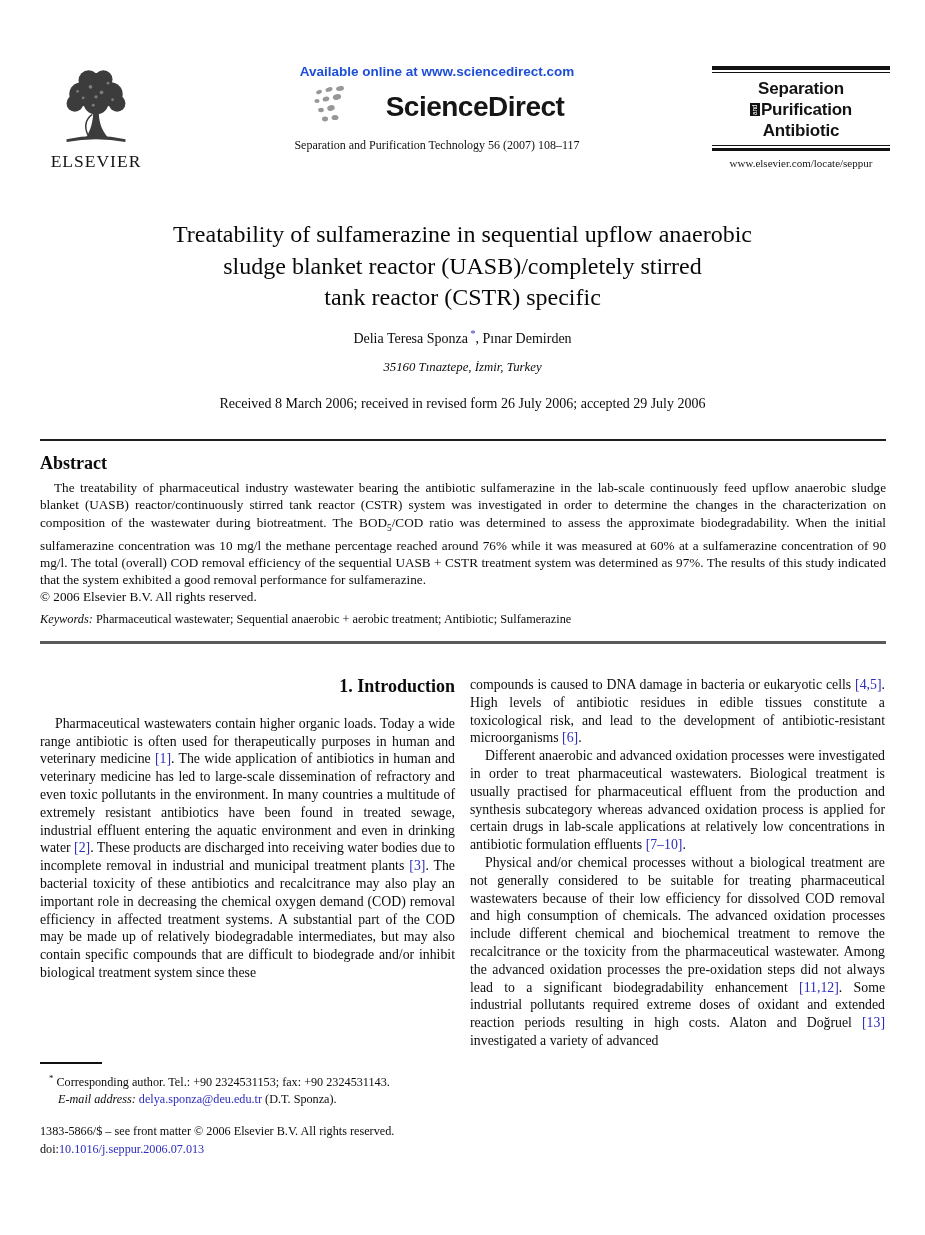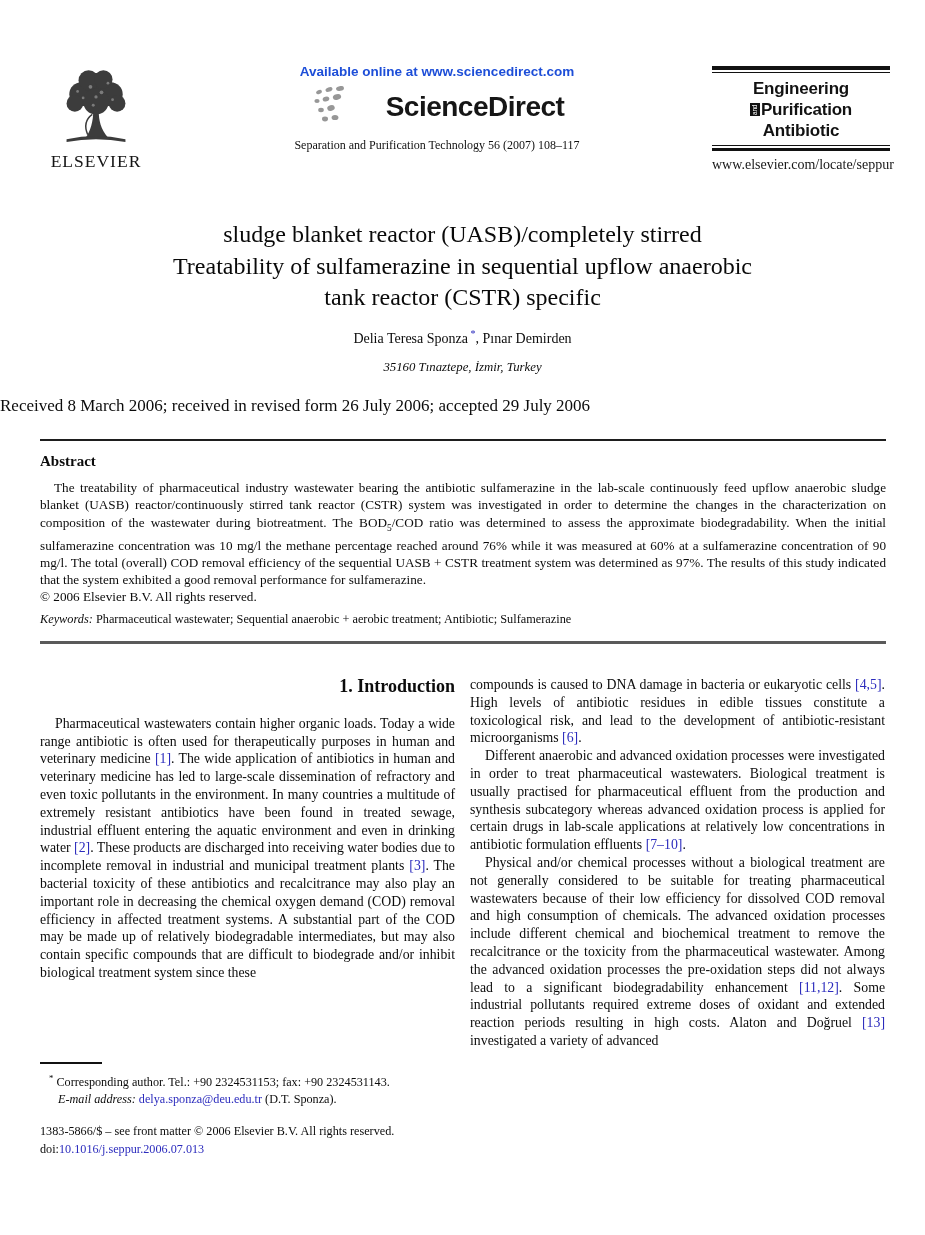--- a/index.html
+++ b/index.html
@@ -18,32 +18,32 @@
   .sd-text{font-size:28px;font-weight:bold;color:#161616;letter-spacing:-0.5px;}
   .citation{margin-top:8px;font-family:"Liberation Serif",serif;font-size:12px;color:#111;}
 
   .nameplate{position:absolute;left:712px;top:66px;width:178px;}
   .np-rule{background:#121212;width:100%;}
   .np-title{padding:5px 2px 4px 2px;text-align:center;font-family:"Liberation Sans",sans-serif;
             font-weight:bold;font-size:17px;line-height:21px;color:#121212;letter-spacing:-0.2px;}
   .and-box{display:inline-block;background:#121212;color:#fff;font-size:6.5px;font-weight:normal;
            writing-mode:vertical-rl;transform:rotate(180deg);height:13px;line-height:8px;
            padding:0 1px;margin-right:1px;vertical-align:-1px;}
-  .np-url{margin-top:6px;text-align:center;font-size:14px;font-family:"Liberation Serif",serif;color:#161616;}
+  .np-url{margin-top:6px;text-align:center;font-size:11px;font-family:"Liberation Serif",serif;color:#161616;}
 
   
   .title{position:absolute;top:219px;left:60px;right:60px;text-align:center;
          font-size:24px;line-height:31.5px;color:#090909;}
   .authors{position:absolute;top:328px;left:0;right:0;text-align:center;font-size:14px;}
   .affil{position:absolute;top:359px;left:0;right:0;text-align:center;
          font-style:italic;font-size:12.8px;line-height:17.5px;}
-  .received{position:absolute;top:396px;left:0;right:0;font-size:17px;}
+  .received{position:absolute;top:396px;left:0;right:0;text-align:center;font-size:14px;}
 
   .rule1{position:absolute;top:439px;left:40px;width:846px;height:2px;background:#1e1e1e;}
-  .abstract-h{position:absolute;top:453px;left:40px;font-weight:bold;font-size:15px;}
+  .abstract-h{position:absolute;top:453px;left:40px;font-weight:bold;font-size:18px;}
   .abstract-wrap{position:absolute;top:479px;left:40px;width:846px;
                  font-size:13.2px;line-height:17.3px;text-align:justify;}
   .abstract-para{text-indent:14px;margin:0;}
   .copyright{margin:0;}
   .keywords{position:absolute;top:612px;left:40px;width:846px;font-size:12.3px;}
   .rule2{position:absolute;top:641px;left:40px;width:846px;height:2.5px;background:#5a5a5a;}
 
   
   .columns{position:absolute;top:676px;left:40px;width:846px;display:flex;gap:15px;}
   .col{width:415px;font-size:13.8px;line-height:17.8px;text-align:justify;}
@@ -117,32 +117,32 @@
       </svg>
       <span class="sd-text">ScienceDirect</span>
     </div>
     <div class="citation">Separation and Purification Technology 56 (2007) 108–117</div>
   </div>
 
   <div class="nameplate">
     <div class="np-rule" style="height:4px"></div>
     <div class="np-rule" style="height:1px;margin-top:2px"></div>
     <div class="np-title">
-      <div>Engineering</div>
+      <div>Separation</div>
       <div><span class="and-box">and</span><span>Purification</span></div>
       <div>Antibiotic</div>
     </div>
     <div class="np-rule" style="height:1px"></div>
     <div class="np-rule" style="height:3px;margin-top:2px"></div>
     <div class="np-url">www.elsevier.com/locate/seppur</div>
   </div>
 
   <div class="title">
+    <div>Treatability of sulfamerazine in sequential upflow anaerobic</div>
     <div>sludge blanket reactor (UASB)/completely stirred</div>
-    <div>Treatability of sulfamerazine in sequential upflow anaerobic</div>
     <div>tank reactor (CSTR) specific</div>
   </div>
   <div class="authors"><span>Delia Teresa Sponza</span><span class="sup link"> *</span><span>, Pınar Demirden</span></div>
   <div class="affil">
     <div>35160 Tınaztepe, İzmir, Turkey</div>
   </div>
   <div class="received">Received 8 March 2006; received in revised form 26 July 2006; accepted 29 July 2006</div>
 
   <div class="rule1"></div>
   <div class="abstract-h">Abstract</div>

